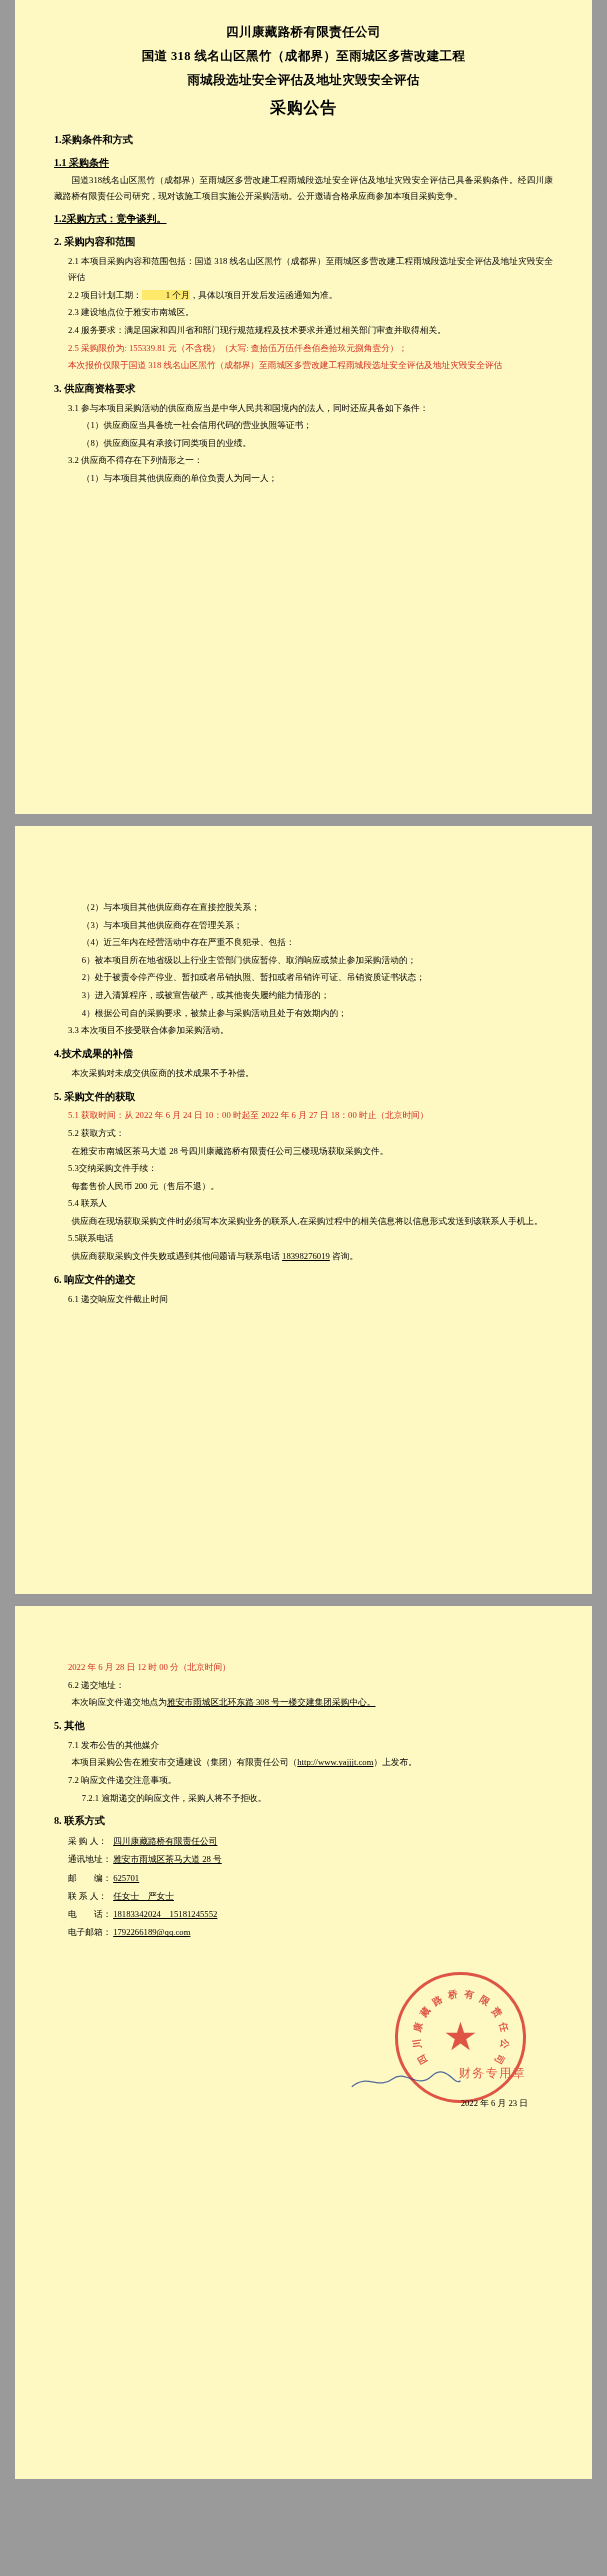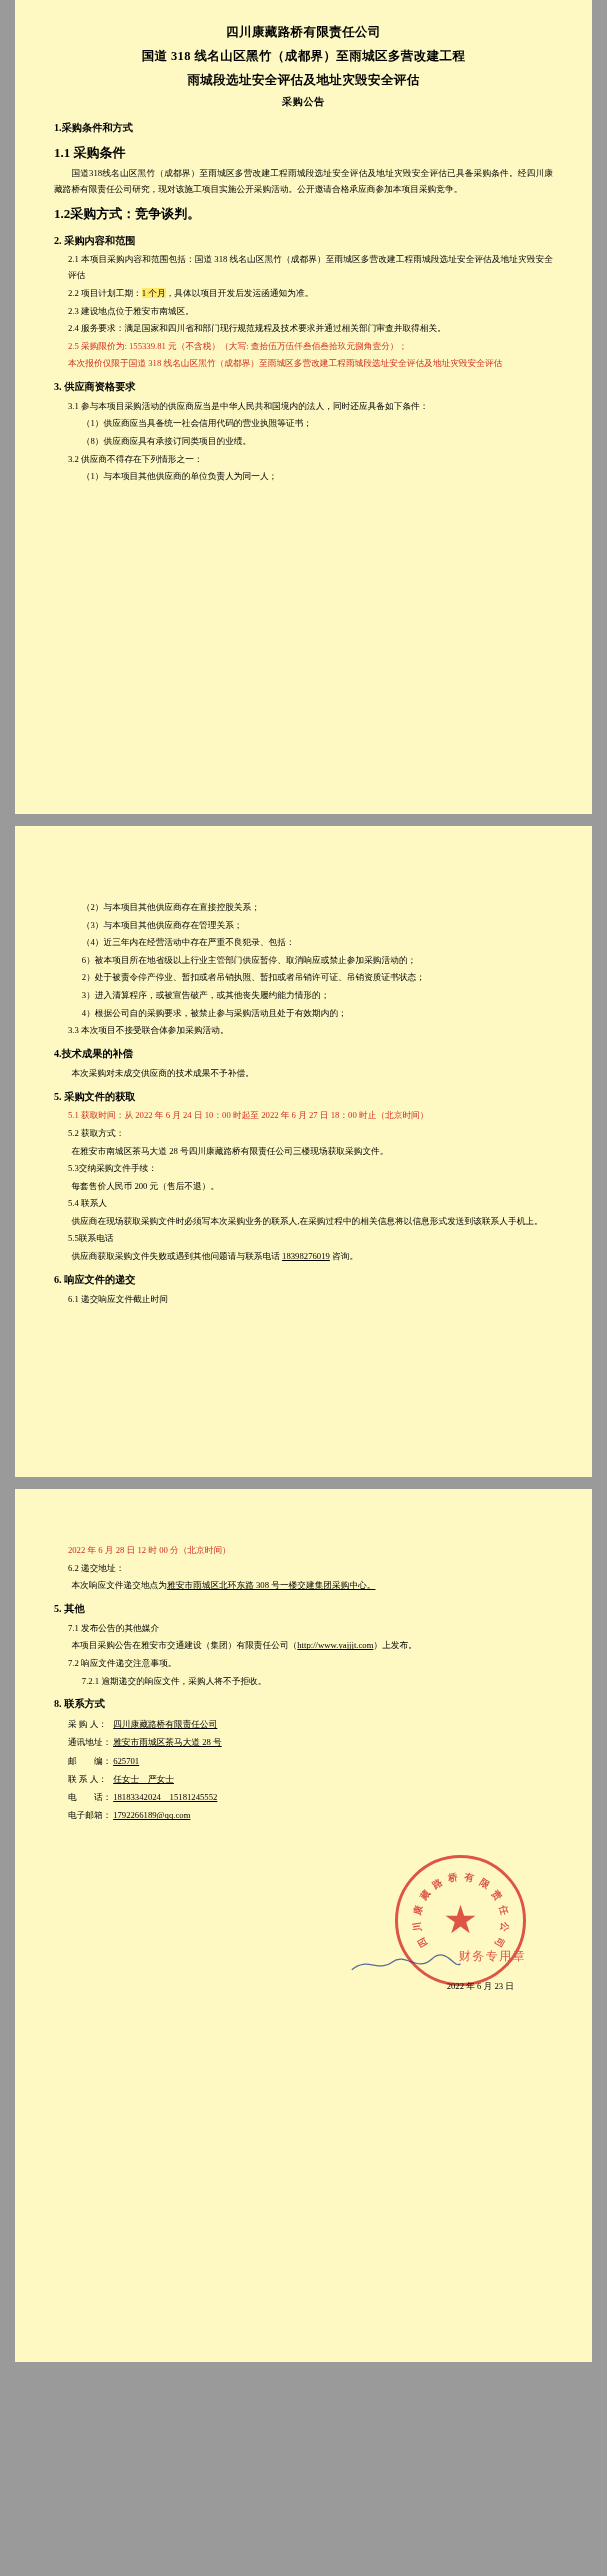--- a/index.html
+++ b/index.html
@@ -15,21 +15,21 @@
     width: 577px;
     margin: 0 auto;
     background: #fef9c3;
     position: relative;
     box-sizing: border-box;
     padding: 21px 39px 23px 39px;
     overflow: hidden;
   }
   .page-gap { height: 12px; }
   .p1 { height: 814px; }
-  .p2 { height: 651px; }
+  .p2 { height: 768px; }
   .p3 { height: 873px; }
 
   .title-block { text-align: center; }
   .org-name {
     font-size: 12.5px;
     font-weight: bold;
     letter-spacing: 0.4px;
     line-height: 1.9;
   }
   .doc-title {
@@ -38,37 +38,38 @@
     letter-spacing: 0.4px;
     line-height: 1.9;
   }
   .doc-title2 {
     font-size: 12.5px;
     font-weight: bold;
     letter-spacing: 0.4px;
     line-height: 1.9;
   }
   .doc-type {
-    font-size: 10px;
+    font-size: 16px;
     font-weight: bold;
     letter-spacing: 0.8px;
     line-height: 2.0;
   }
 
   h2.sec {
     font-size: 10.2px;
     font-weight: bold;
     margin: 6.8px 0 2.3px 0;
     line-height: 1.7;
   }
   h3.sub {
-    font-size: 13px;
+    font-size: 10px;
     font-weight: bold;
     margin: 5.3px 0 1.5px 0;
     line-height: 1.7;
+    text-decoration: underline;
   }
   p.t {
     font-size: 8.7px;
     line-height: 1.85;
     margin: 1.5px 0;
     text-align: justify;
     text-indent: 2em;
   }
   p.t0 {
     font-size: 8.7px;
@@ -80,20 +81,21 @@
   p.ind1 {
     padding-left: 1.6em;
   }
   p.ind2 {
     padding-left: 3.2em;
   }
   .red { color: #d22b1e; }
   .u { text-decoration: underline; }
   .hl {
     background: #ffe96b;
+    padding-left: 24px;
   }
   .spacer-md { height: 10.6px; }
   .spacer-lg { height: 20px; }
 
   .contact-line {
     font-size: 8.7px;
     line-height: 2.1;
     margin: 0;
     padding-left: 1.6em;
   }
@@ -151,21 +153,21 @@
     bottom: 18px;
     transform: translateX(-50%);
     font-size: 12px;
     color: #d8322a;
     letter-spacing: 1.5px;
     white-space: nowrap;
     margin-left: 32px;
   }
   .sign-date {
     position: absolute;
-    right: 39px;
+    right: 25px;
     top: 149px;
     font-size: 8.7px;
   }
   .sign-squiggle {
     position: absolute;
     right: 91px;
     top: 121px;
     width: 114px;
     height: 23px;
   }

